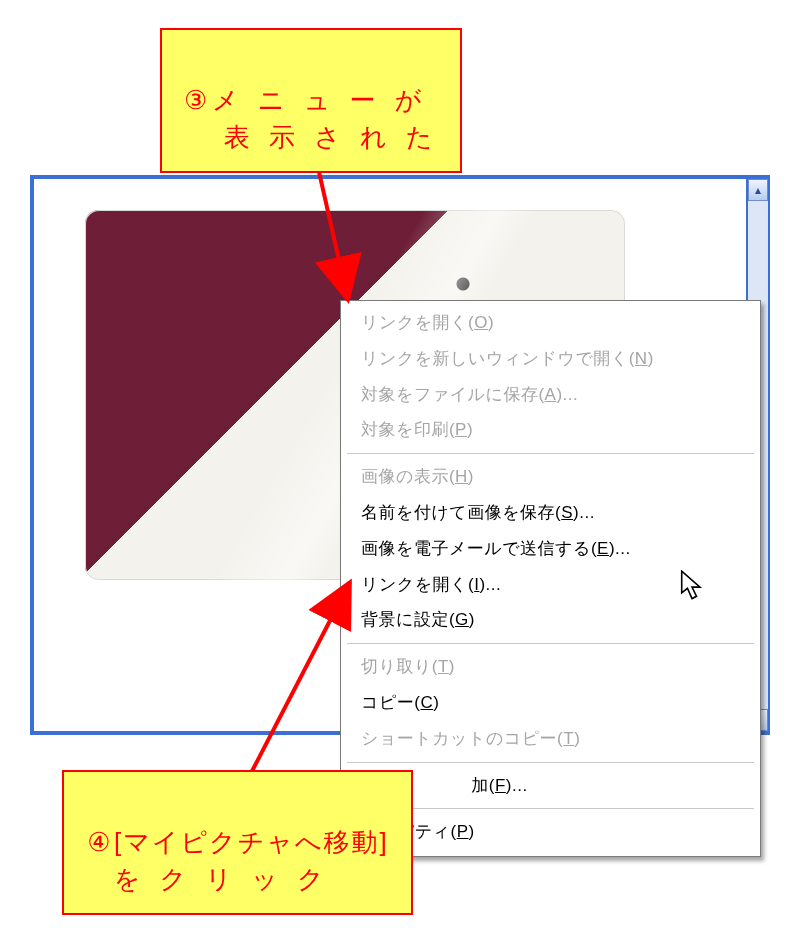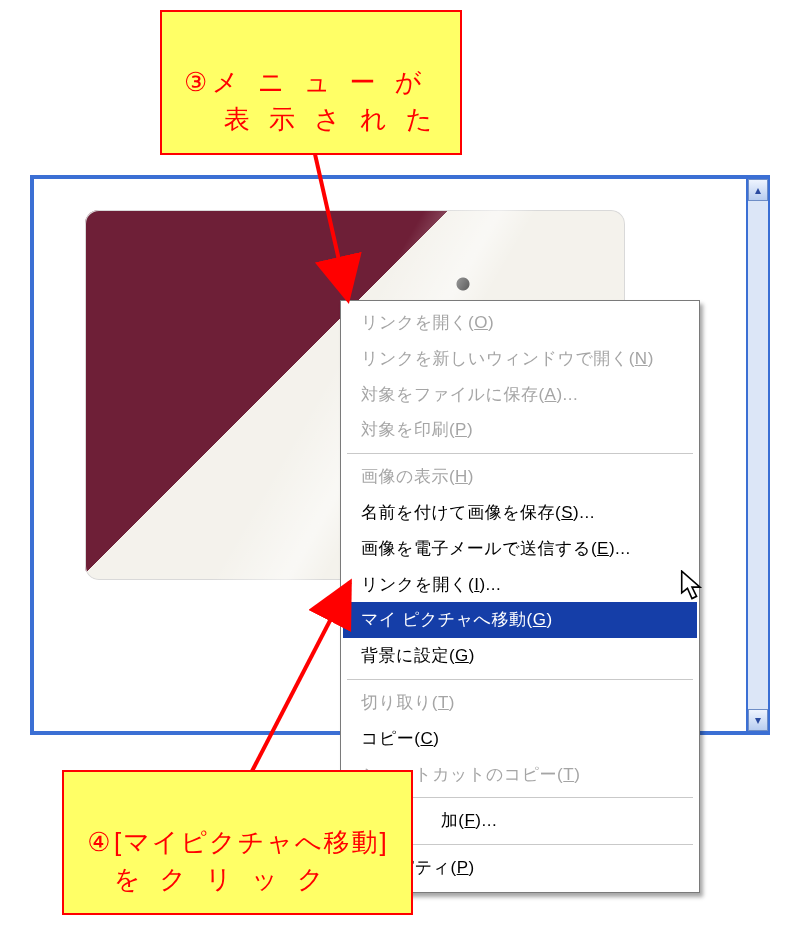--- a/index.html
+++ b/index.html
@@ -57,21 +57,21 @@
   .photo::after{
     content:"";position:absolute;inset:0;
     background:linear-gradient(120deg, rgba(255,255,255,0) 45%, rgba(255,255,255,.5) 55%, rgba(255,255,255,0) 60%);
   }
 
   
   .context-menu {
     position: absolute;
     left: 340px;
     top: 300px;
-    width: 360px;
+    width: 421px;
     background: #ffffff;
     border: 1px solid #7a7a7a;
     box-shadow: 3px 4px 4px rgba(0,0,0,.35);
     font-size: 17px;
     color: #000;
     padding: 4px 2px 6px;
   }
   .menu-item {
     padding: 6px 18px;
     white-space: nowrap;
@@ -158,23 +158,20 @@
   </div>
   <div class="menu-item">
     <span>名前を付けて画像を保存</span>(<span class="accel">S</span>)...
   </div>
   <div class="menu-item">
     <span>画像を電子メールで送信する</span>(<span class="accel">E</span>)...
   </div>
   <div class="menu-item">
     <span>リンクを開く</span>(<span class="accel">I</span>)...
   </div>
-  <div class="menu-item selected">
-    <span>マイ ピクチャへ移動</span>(<span class="accel">G</span>)
-  </div>
   <div class="menu-item">
     <span>背景に設定</span>(<span class="accel">G</span>)
   </div>
 
   <div class="menu-sep"></div>
 
   <div class="menu-item disabled">
     <span>切り取り</span>(<span class="accel">T</span>)
   </div>
   <div class="menu-item">
@@ -202,21 +199,21 @@
     <marker id="ah" markerWidth="14" markerHeight="14" refX="11" refY="6" orient="auto">
       <path d="M0,0 L12,6 L0,12 z" fill="#ff0000"></path>
     </marker>
   </defs>
 
   <line x1="305" y1="110" x2="348" y2="300" stroke="#ff0000" stroke-width="4" marker-end="url(#ah)"></line>
 
   <line x1="250" y1="775" x2="350" y2="582" stroke="#ff0000" stroke-width="4" marker-end="url(#ah)"></line>
 </svg>
 
-<div class="callout" style="left:160px; top:10px;">
+<div class="callout" style="left:160px; top:28px;">
 <span class="num">③</span><span>メ ニ ュ ー が</span>
    <span>表 示 さ れ た</span></div>
 
 <div class="callout" style="left:62px; top:770px; letter-spacing:2px;">
 <span class="num">④</span><span>[マイピクチャへ移動]</span>
    <span style="letter-spacing:6px;">を ク リ ッ ク</span></div>
 
 <svg class="cursor" viewBox="0 0 20 28">
   <path d="M1,1 L1,20 L6,16 L10,25 L14,23 L10,15 L17,15 z" fill="#ffffff" stroke="#000000" stroke-width="1.4"></path>
 </svg>

